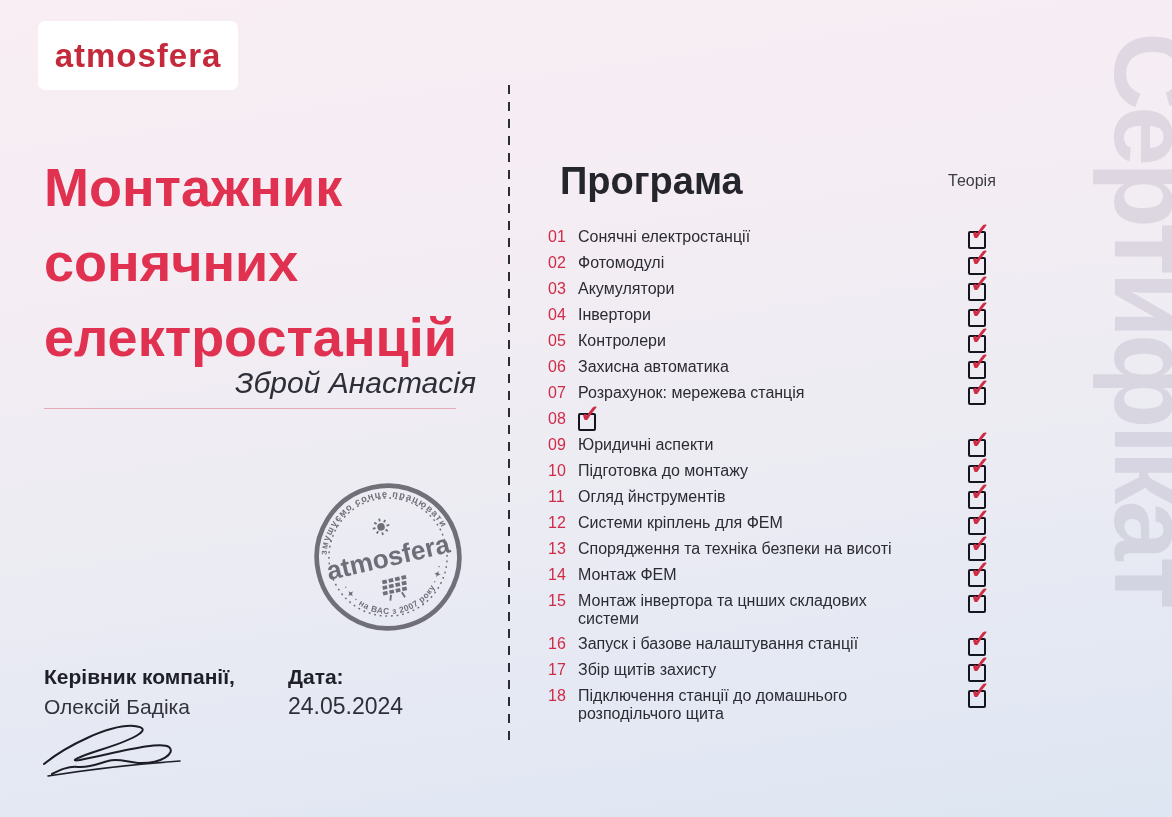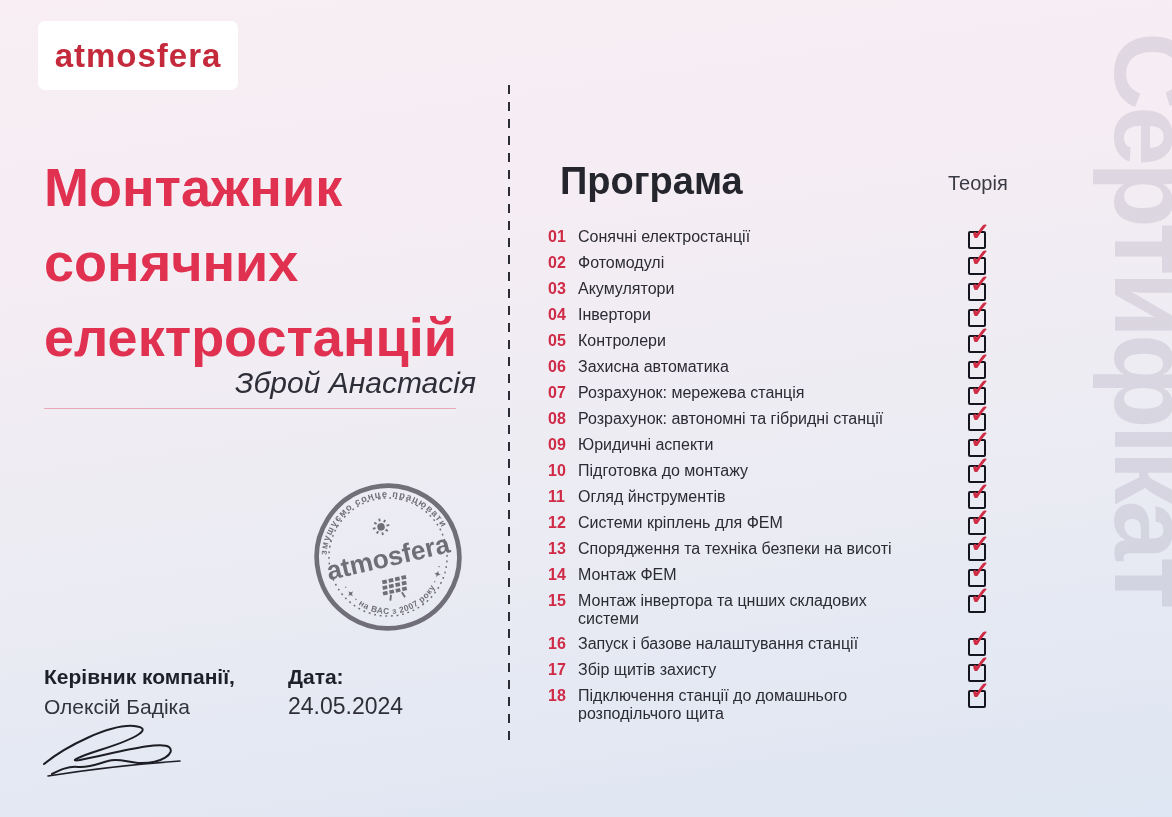--- a/index.html
+++ b/index.html
@@ -65,33 +65,33 @@
   .divider{
     position:absolute;left:508px;top:85px;width:2px;height:655px;
     background:repeating-linear-gradient(to bottom,#2c2c35 0px,#2c2c35 9px,transparent 9px,transparent 17px);
   }
   .program-heading{
     position:absolute;left:548px;top:148px;margin:12px;
     color:#25252d;font-size:38px;font-weight:bold;
   }
   .theory-header{
     position:absolute;left:948px;top:172px;
-    color:#3a3a44;font-size:20px;text-align:right;
+    color:#3a3a44;font-size:16px;text-align:right;
   }
   .program-list{
     position:absolute;left:548px;top:228px;width:442px;
     display:flex;flex-direction:column;
   }
   .prog-row{
     display:flex;align-items:flex-start;
     margin-bottom:7px;
   }
   .prog-num{
     width:30px;flex:0 0 30px;
-    color:#cf2b47;font-size:16px;font-weight:bold;line-height:18px;
+    color:#cf2b47;font-size:16px;font-weight:normal;line-height:18px;
   }
   .prog-label{
     flex:1 1 auto;
     color:#2b2b33;font-size:16px;line-height:18px;
     white-space:pre-line;
     padding-right:8px;
   }
   .prog-check{
     flex:0 0 22px;width:22px;height:18px;position:relative;margin-top:1px;
   }
@@ -237,21 +237,20 @@
       <div class="prog-row">
         <span class="prog-num">07</span>
         <span class="prog-label">Розрахунок: мережева станція</span>
         <span class="prog-check">
           <span class="check-box"></span>
           <span class="check-tick">✓</span>
         </span>
       </div>
       <div class="prog-row">
         <span class="prog-num">08</span>
-        <span class="prog-label">Розрахунок: автономні та гібридні станції</span>
         <span class="prog-check">
           <span class="check-box"></span>
           <span class="check-tick">✓</span>
         </span>
       </div>
       <div class="prog-row">
         <span class="prog-num">09</span>
         <span class="prog-label">Юридичні аспекти</span>
         <span class="prog-check">
           <span class="check-box"></span>

